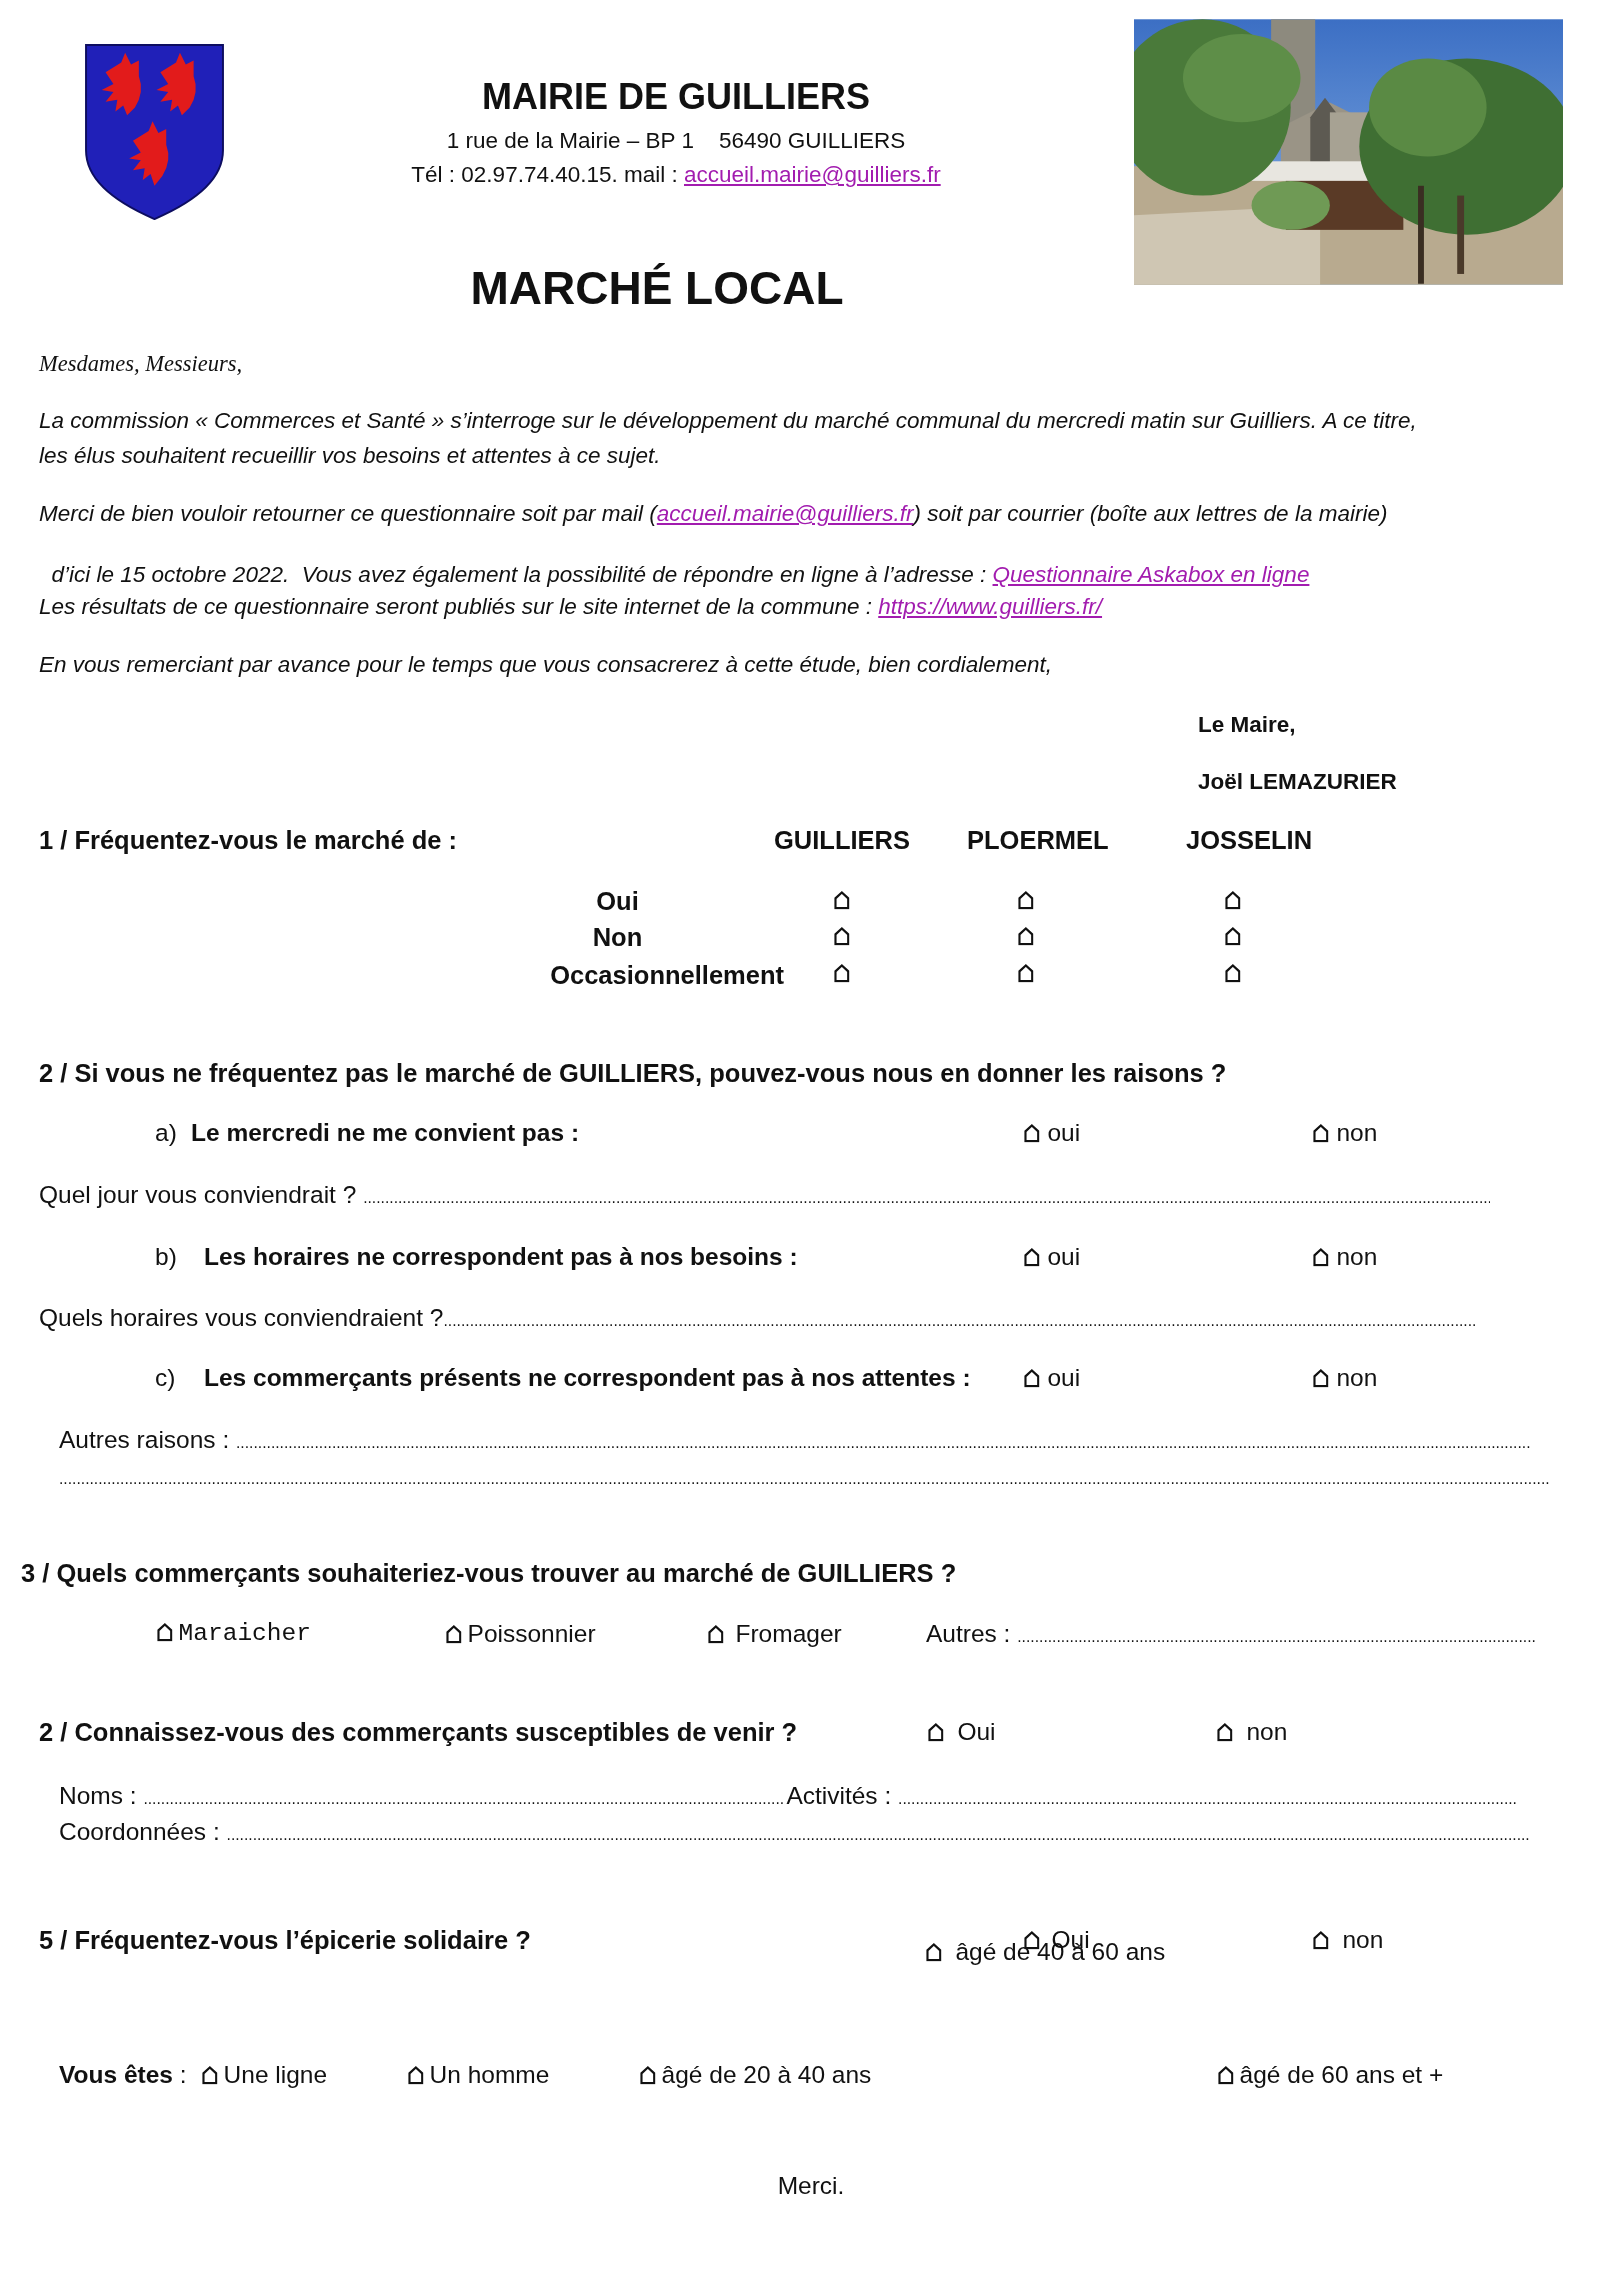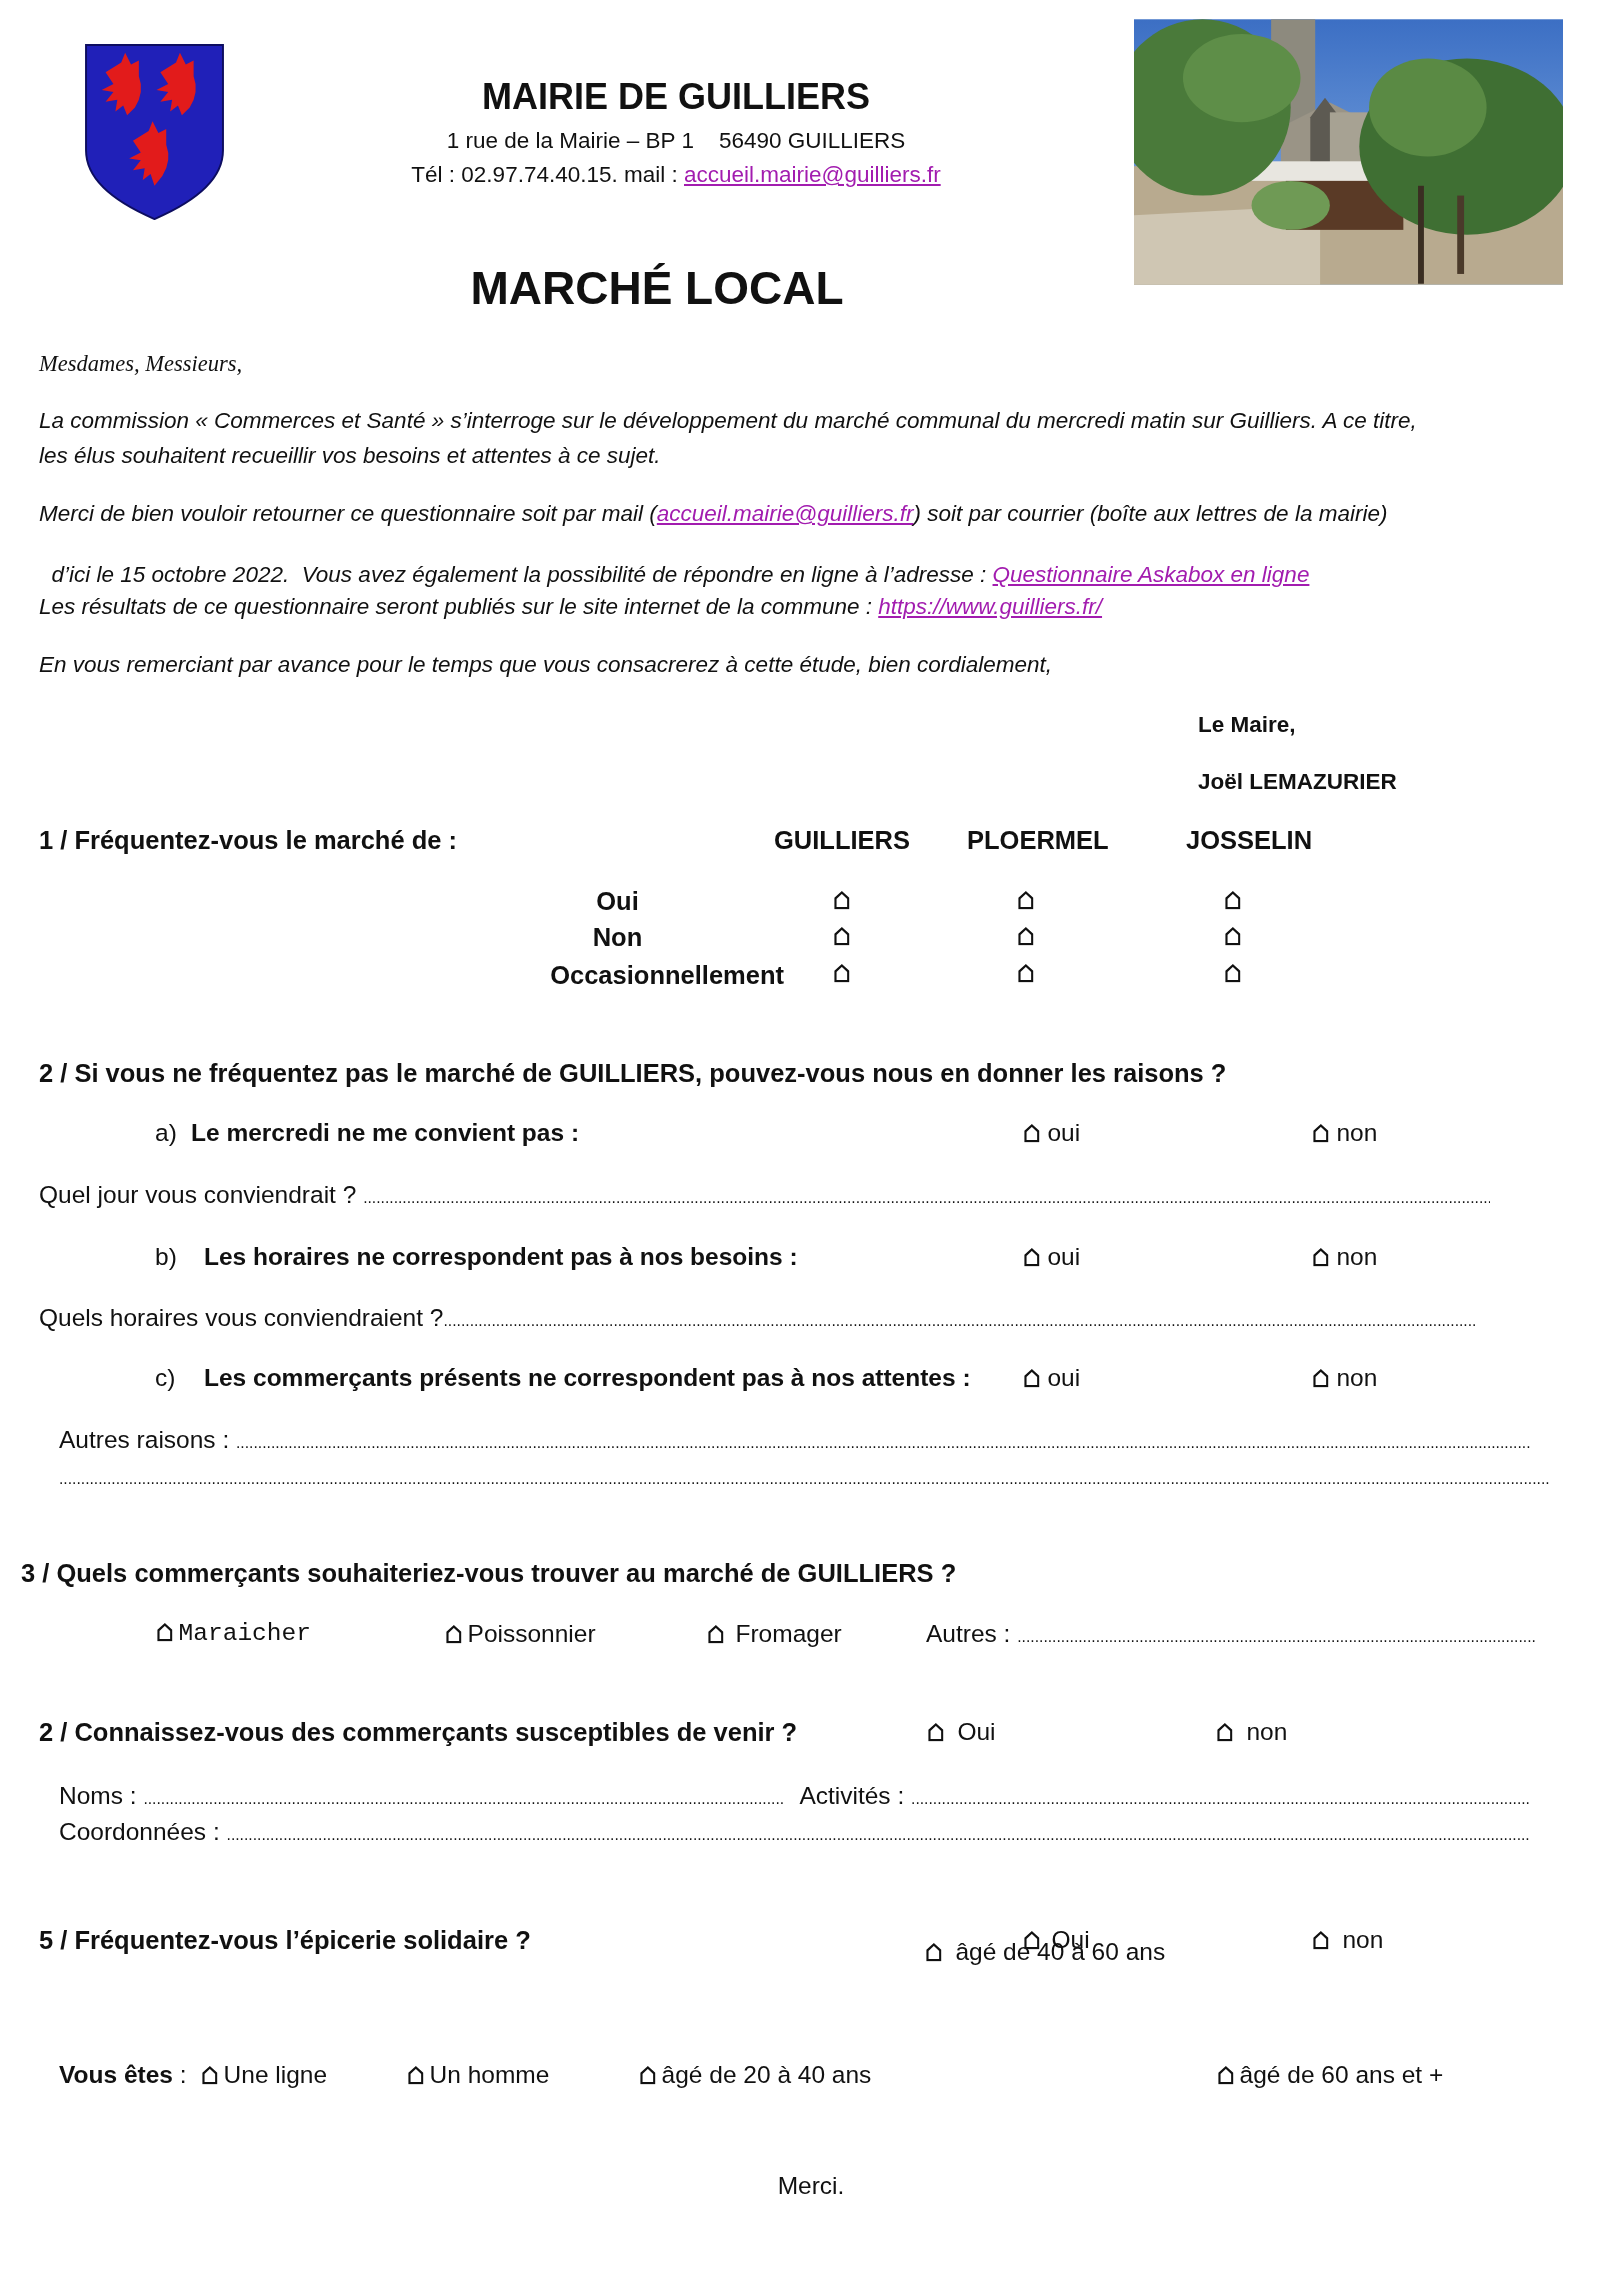--- a/index.html
+++ b/index.html
@@ -236,21 +236,21 @@
   <span class="cb" style="margin-right:13.7px;"><svg width="15.7" height="18.6" viewBox="0 0 16 19">
         <use href="#house"></use>
       </svg></span><span>Oui</span>
 </div>
 <div class="abs fs-body" style="left:1217px;top:1718px;">
   <span class="cb" style="margin-right:13.7px;"><svg width="15.7" height="18.6" viewBox="0 0 16 19">
         <use href="#house"></use>
       </svg></span><span>non</span>
 </div>
 <div class="abs fs-body" style="left:59px;top:1782px;">
-  <span>Noms : </span><span class="dots" style="width:642px;"></span><span style="margin-left:14px;">Activités : </span><span class="dots" style="width:619px;"></span>
+  <span>Noms : </span><span class="dots" style="width:642px;"></span><span style="margin-left:1px;">Activités : </span><span class="dots" style="width:619px;"></span>
 </div>
 <div class="abs fs-body" style="left:59px;top:1818px;">
   <span>Coordonnées : </span><span class="dots" style="width:1304px;"></span>
 </div>
 
 <div class="abs b fs-q" style="left:39px;top:1926px;">5 / Fréquentez-vous l’épicerie solidaire ?</div>
 <div class="abs fs-body" style="left:1024px;top:1926px;">
   <span class="cb" style="margin-right:11.8px;"><svg width="15.7" height="18.6" viewBox="0 0 16 19">
         <use href="#house"></use>
       </svg></span><span>Oui</span>

